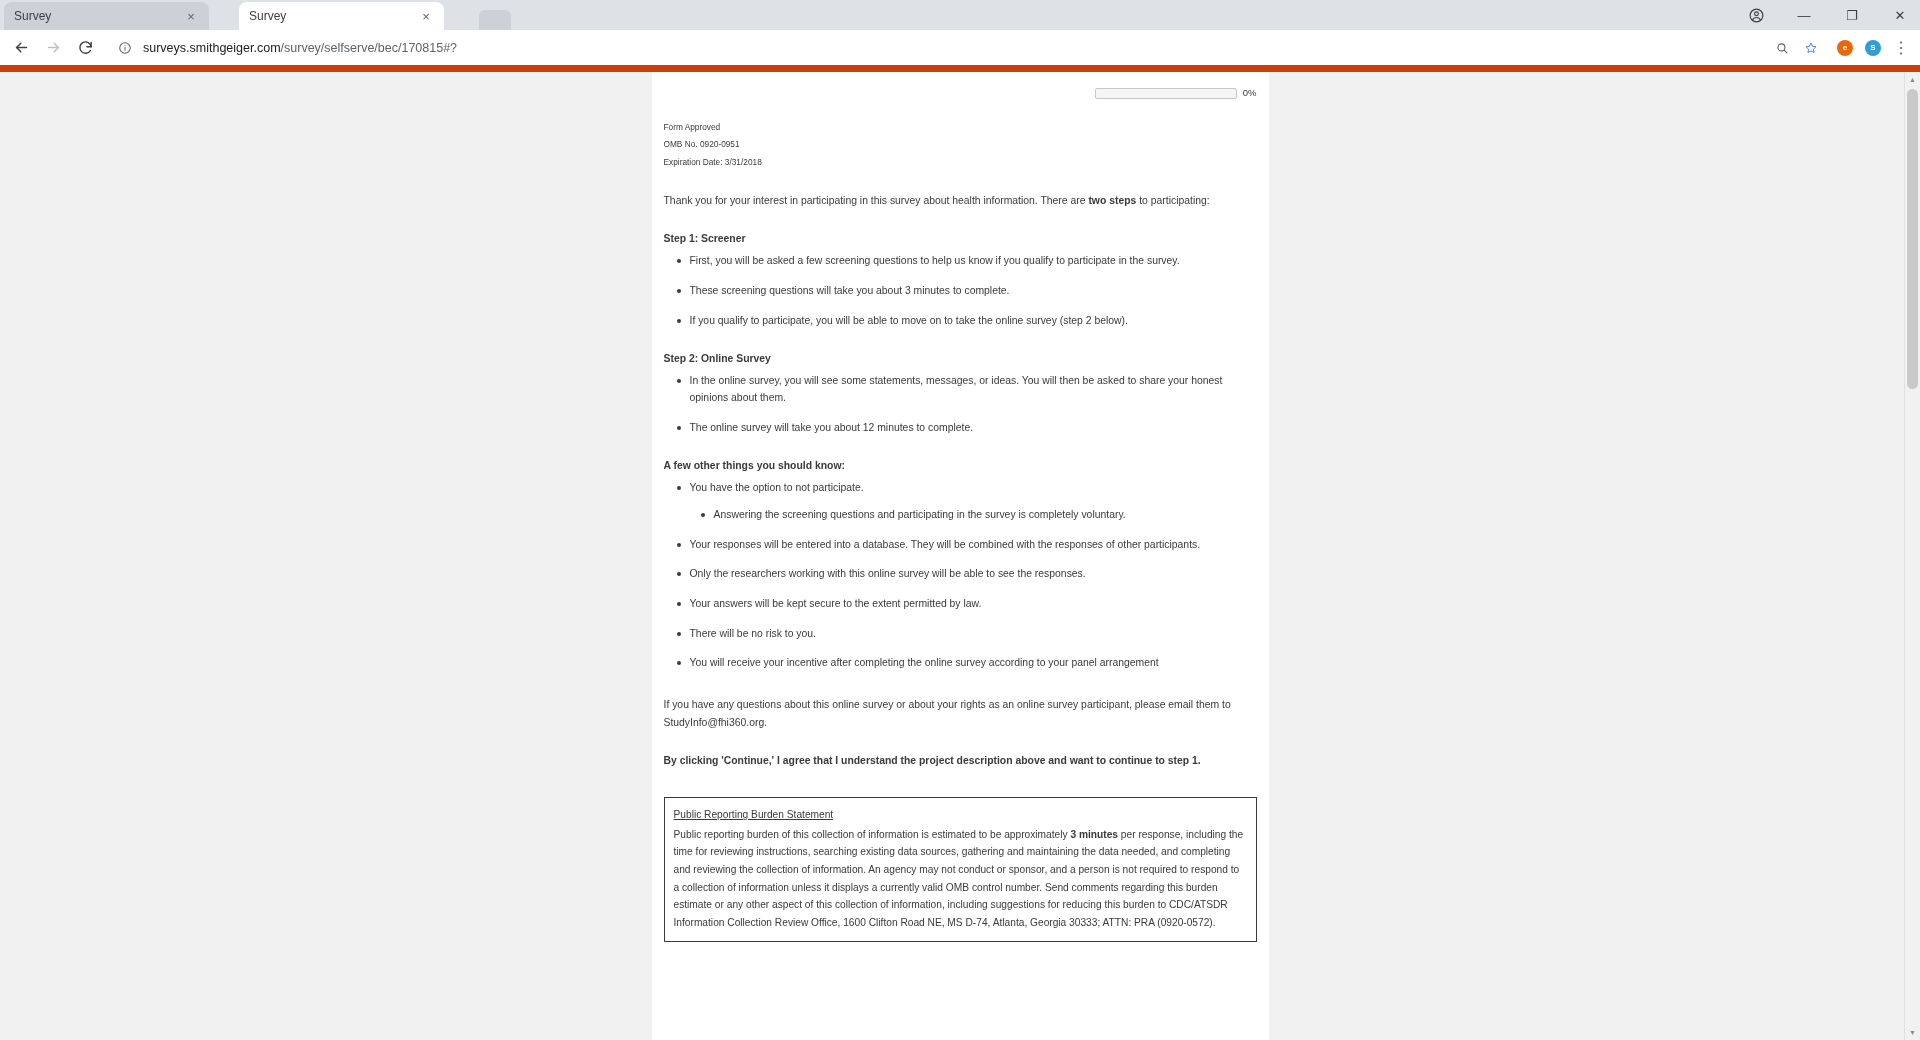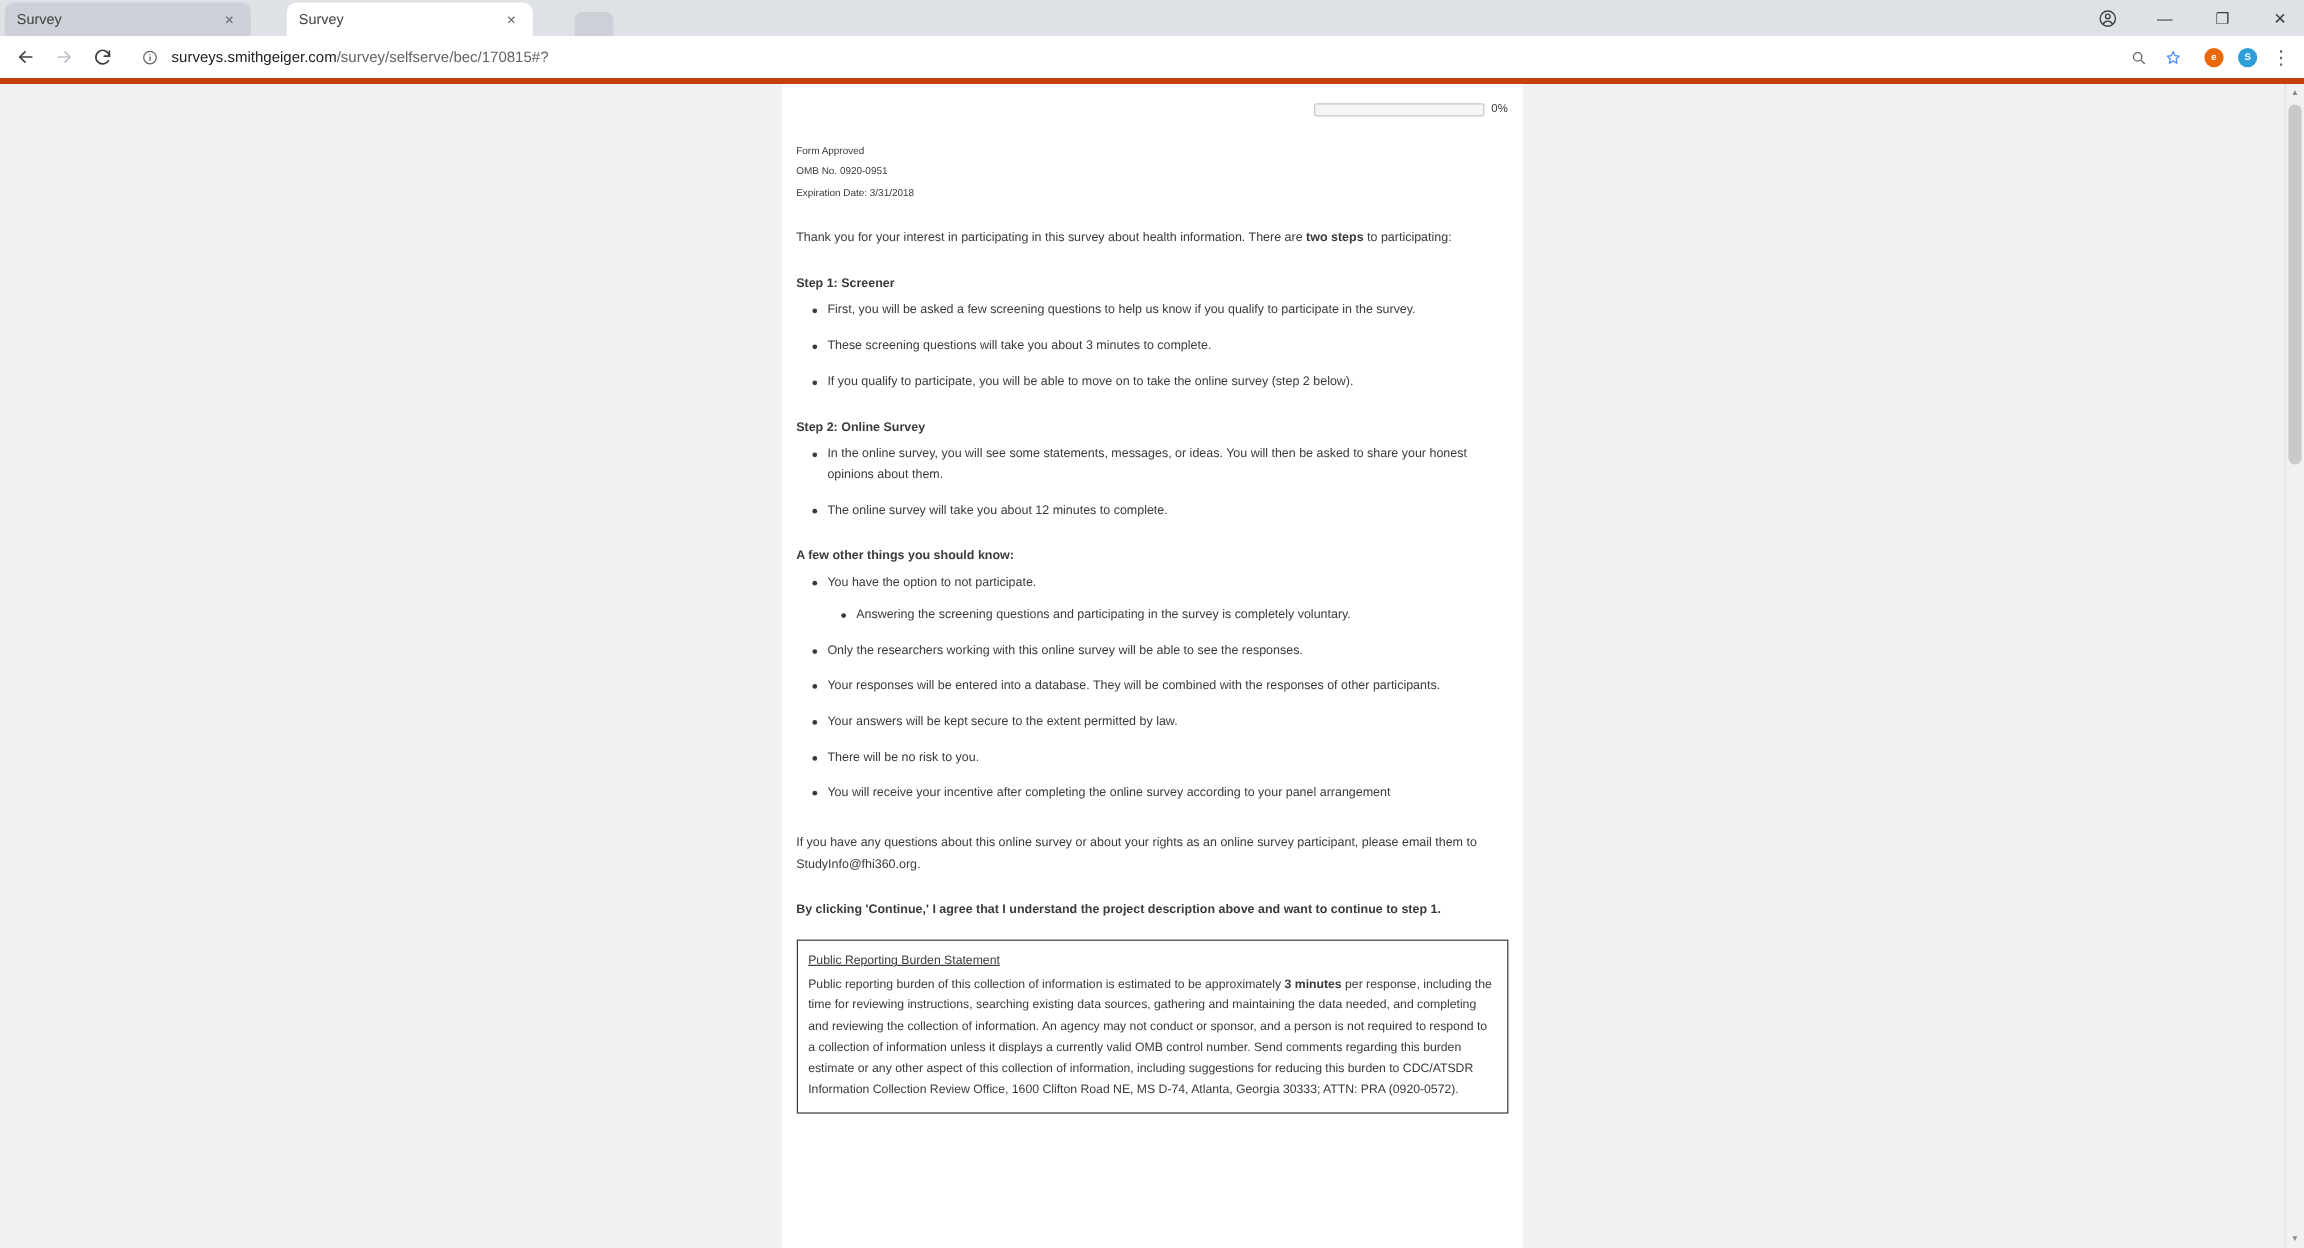--- a/index.html
+++ b/index.html
@@ -82,21 +82,21 @@
   .profile-icon svg { display: block; }
 
   
   .toolbar {
     height: 35px;
     background: #ffffff;
     display: flex;
     align-items: center;
     padding: 0 8px;
     gap: 6px;
-    border-bottom: 5px solid #c2410c;
+    border-bottom: 7px solid #c2410c;
   }
   .nav-btn {
     width: 26px; height: 26px;
     display: flex; align-items: center; justify-content: center;
     color: #5f6368;
     border-radius: 50%;
   }
   .nav-btn.disabled { color: #bdc1c6; }
   .omnibox {
     flex: 1;
@@ -228,21 +228,21 @@
     margin-top: 24px;
     font-size: 10.4px;
     line-height: 1.7;
   }
   .agree {
     margin-top: 22px;
     font-weight: bold;
     font-size: 10.4px;
   }
   .burden-box {
-    margin-top: 16px;
+    margin-top: 28px;
     border: 1.5px solid #3a3a3a;
     padding: 8px 9px 10px 9px;
     font-size: 10.2px;
     line-height: 1.72;
   }
   .burden-title {
     text-decoration: underline;
     margin-bottom: 2px;
   }
   .continue-row {
@@ -401,22 +401,22 @@
       </ul>
 
       <div class="section-head">A few other things you should know:</div>
       <ul class="bul">
         <li>
           <span>You have the option to not participate.</span>
           <ul class="sub">
             <li>Answering the screening questions and participating in the survey is completely voluntary.</li>
           </ul>
         </li>
+        <li>Your responses will be entered into a database. They will be combined with the responses of other participants.</li>
         <li>Only the researchers working with this online survey will be able to see the responses.</li>
-        <li>Your responses will be entered into a database. They will be combined with the responses of other participants.</li>
         <li>Your answers will be kept secure to the extent permitted by law.</li>
         <li>There will be no risk to you.</li>
         <li>You will receive your incentive after completing the online survey according to your panel arrangement</li>
       </ul>
 
       <div class="contact">If you have any questions about this online survey or about your rights as an online survey participant, please email them to StudyInfo@fhi360.org.</div>
 
       <div class="agree">By clicking 'Continue,' I agree that I understand the project description above and want to continue to step 1.</div>
 
       <div class="burden-box">

